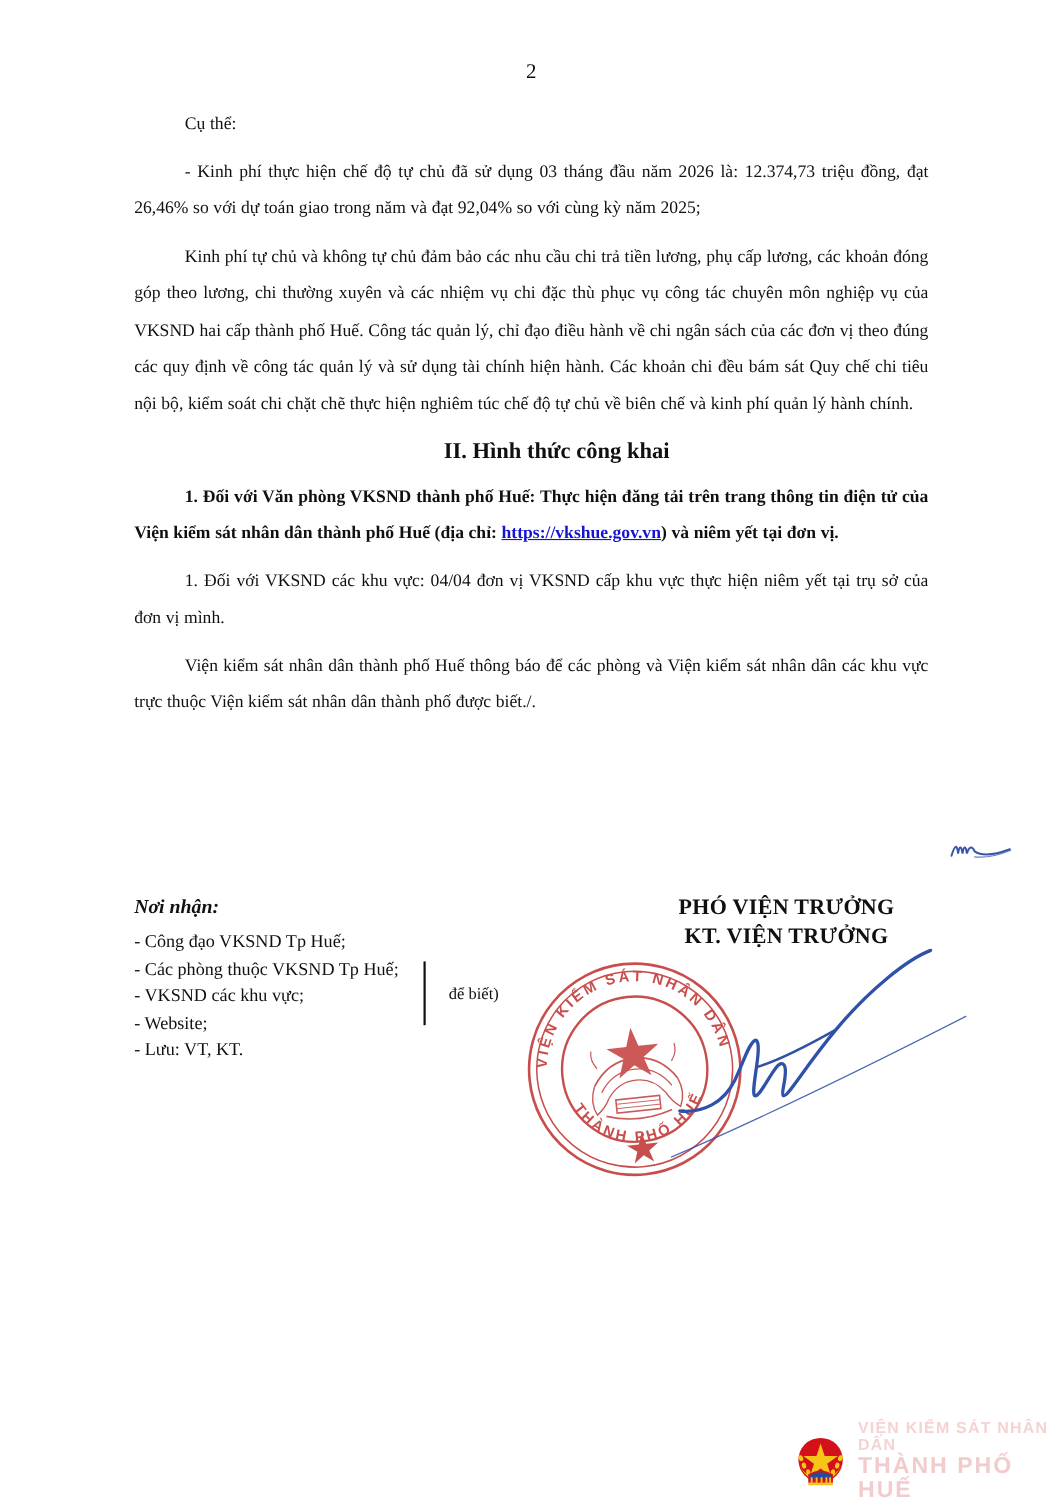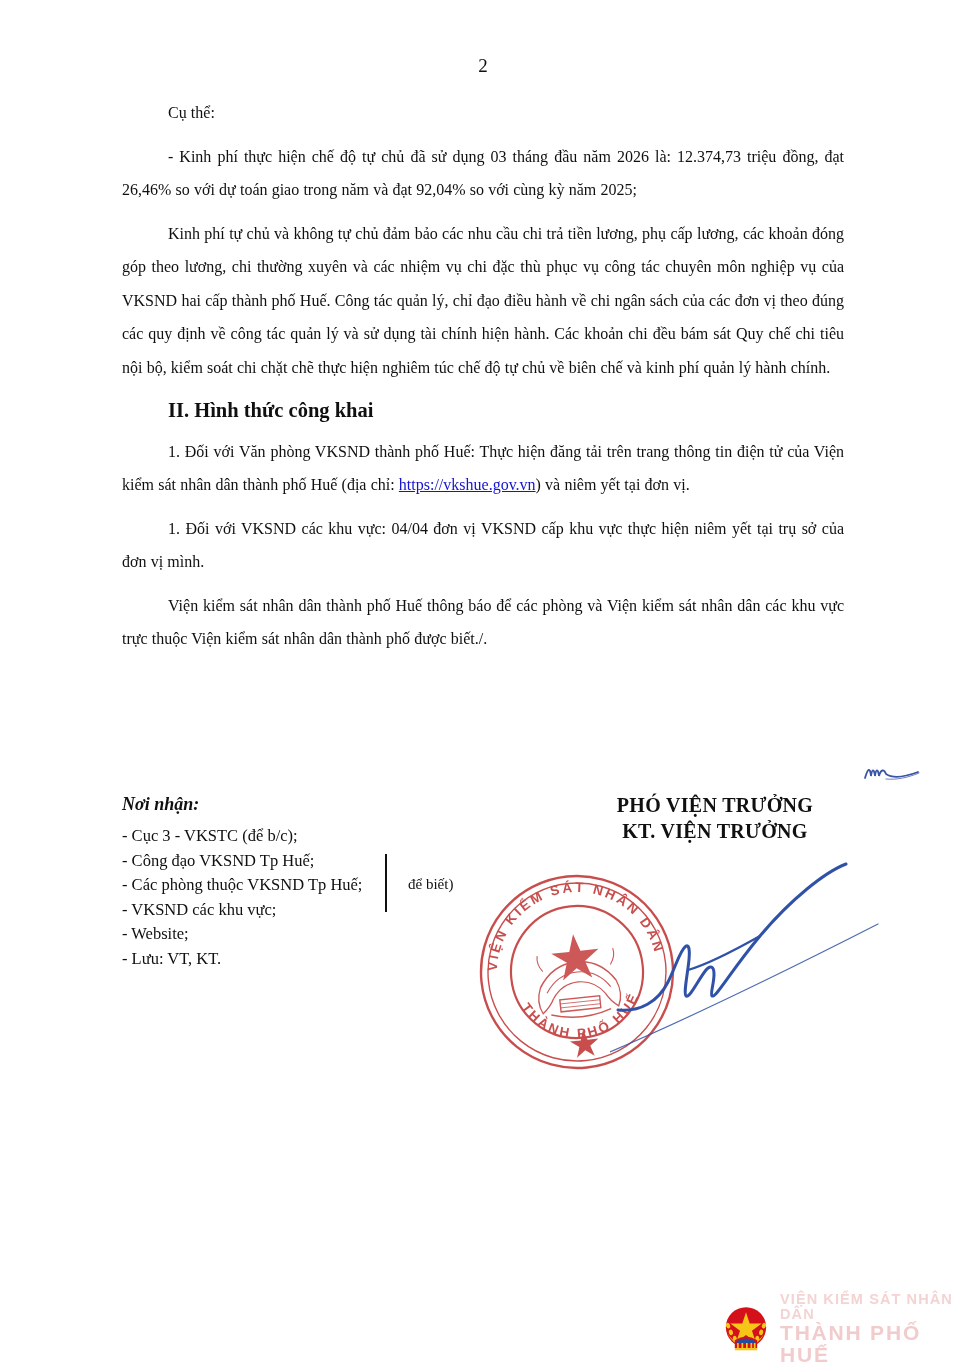--- a/index.html
+++ b/index.html
@@ -42,41 +42,42 @@
 
   p.para {
     margin: 0 0 0 0;
     font-size: 16px;
     line-height: 33.5px;
     text-align: justify;
     text-indent: 46px;
     text-justify: inter-word;
     word-spacing: 0.2px;
   }
-  p.gap-sm { margin-top: 7px; }
+  p.gap-sm { margin-top: 7px; font-weight: bold; }
   p.gap-md { margin-top: 10px; }
 
   .heading {
     margin: 10px 0 0 0;
     font-size: 20.5px;
     line-height: 33.5px;
     font-weight: bold;
     text-indent: 46px;
+    text-align: center;
   }
 
   a.doc-link {
     color: #1414d2;
     text-decoration: underline;
   }
 
   
   .sig-area {
     position: absolute;
     left: 0;
-    top: 792px;
+    top: 812px;
     width: 792px;
     height: 290px;
   }
 
   .recipients {
     position: absolute;
     left: 122px;
     top: 0;
     width: 330px;
   }
@@ -222,21 +223,20 @@
       <path d="M3 20 C6 10, 8 9, 9 18 C10 11, 12 10, 13 18 C14 11, 16 10, 17 18 C19 11, 22 11, 24 16 C30 20, 40 20, 56 14" stroke-width="1.8"></path>
       <path d="M24 21 C34 22, 45 20, 57 15" stroke-width="1" opacity="0.75"></path>
     </g>
   </svg>
 
   <div class="sig-area">
 
     <div class="recipients">
       <div class="recipients-title">Nơi nhận:</div>
       <ul>
-        <li>- Cục 3 - VKSTC  (để b/c);</li>
         <li>- Công đạo VKSND Tp Huế;</li>
         <li>- Các phòng thuộc VKSND Tp Huế;</li>
         <li>- VKSND các khu vực;</li>
         <li>- Website;</li>
         <li>- Lưu: VT, KT.</li>
       </ul>
     </div>
 
     <div class="recip-brace"></div>
     <div class="recip-note">để biết)</div>

